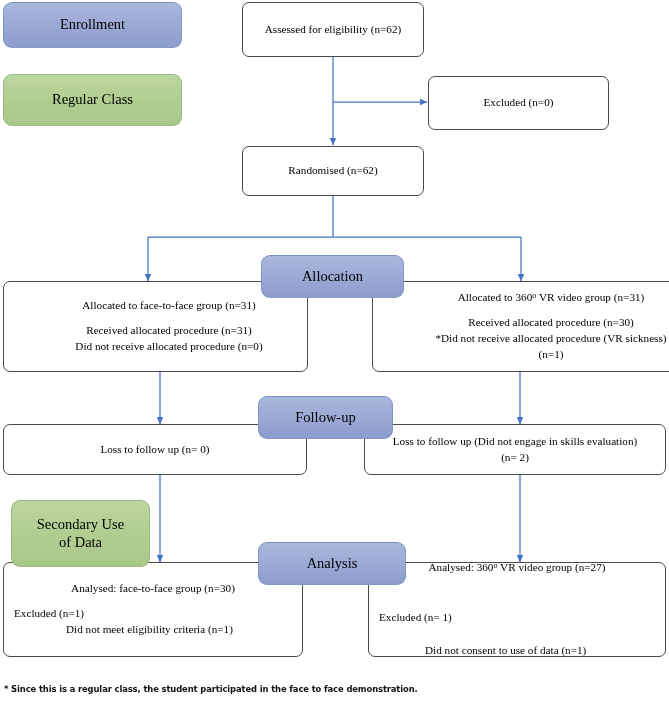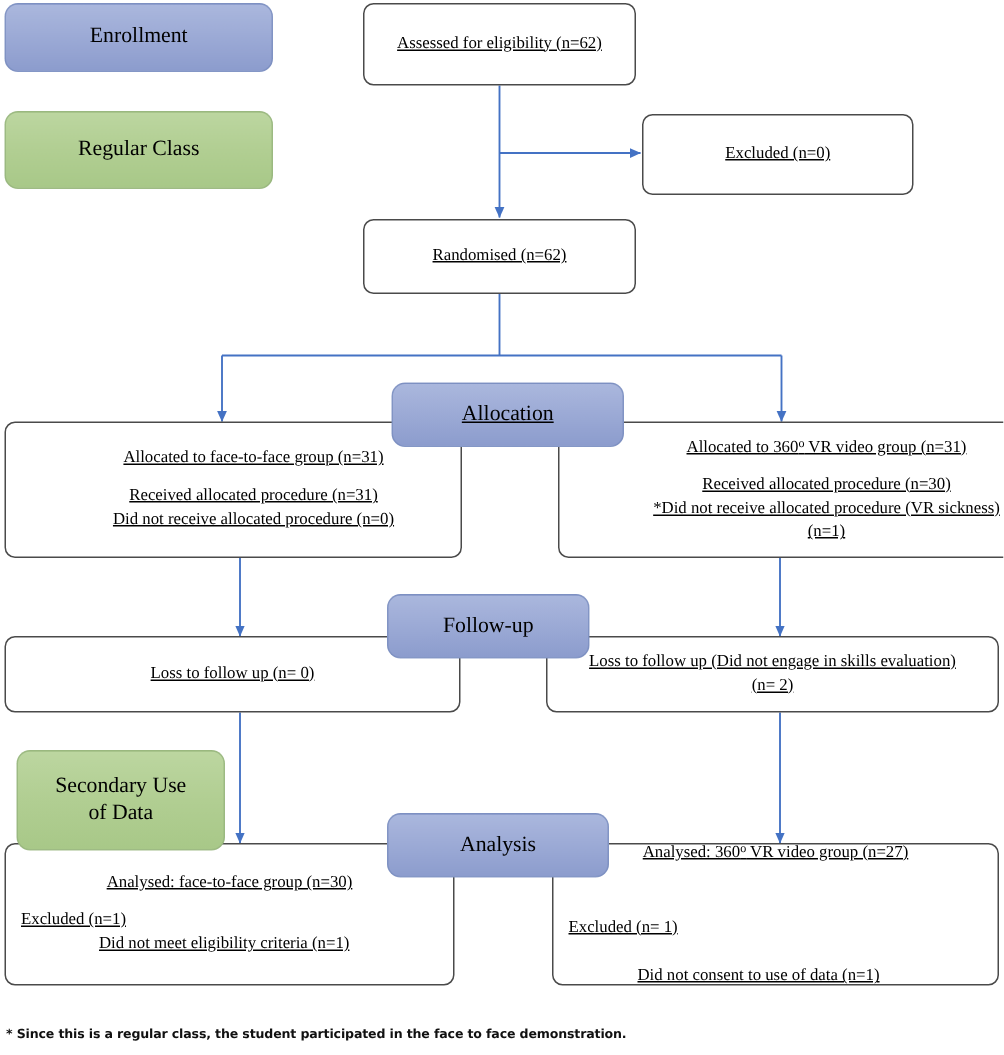--- a/index.html
+++ b/index.html
@@ -37,21 +37,20 @@
     border: 1.1px solid #4a4a4a;
     border-radius: 7px;
     display: flex;
     flex-direction: column;
     justify-content: center;
     align-items: center;
     font-size: 11.2px;
     line-height: 1.42;
     text-align: center;
     padding: 4px 8px;
-    text-decoration: underline;
   }
   .node .line {
     white-space: nowrap;
   }
   .node .gap {
     height: 9px;
   }
   
   .node.analysis {
     align-items: stretch;
@@ -147,21 +146,21 @@
   </svg>
 
   <div class="badge blue" style="left:3px; top:2px; width:179px; height:46px;justify-content:center;">
     <span>Enrollment</span>
   </div>
 
   <div class="badge green" style="left:3px; top:74px; width:179px; height:52px;">
     <span>Regular Class</span>
   </div>
 
-  <div class="badge blue" style="left:261px; top:255px; width:155px; height:43px;text-decoration:underline;">
+  <div class="badge blue" style="left:261px; top:255px; width:143px; height:43px;">
     <span>Allocation</span>
   </div>
 
   <div class="badge blue" style="left:258px; top:396px; width:135px; height:43px;">
     <span>Follow-up</span>
   </div>
 
   <div class="badge green" style="left:11px; top:500px; width:139px; height:67px;">
     <span class="t2">Secondary Use</span>
     <span class="t2">of Data</span>

